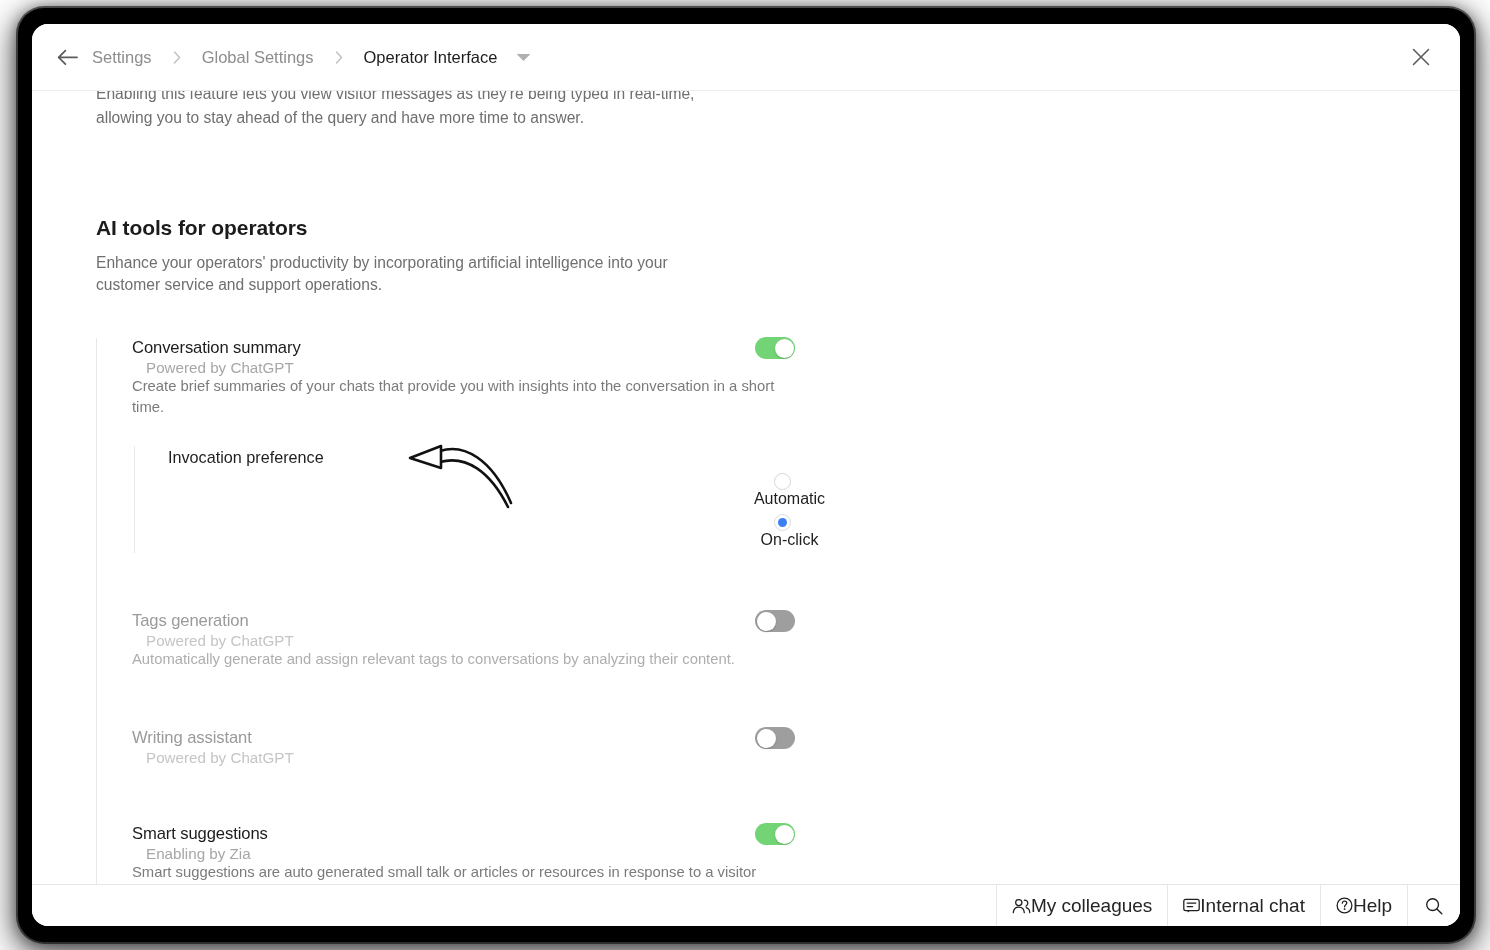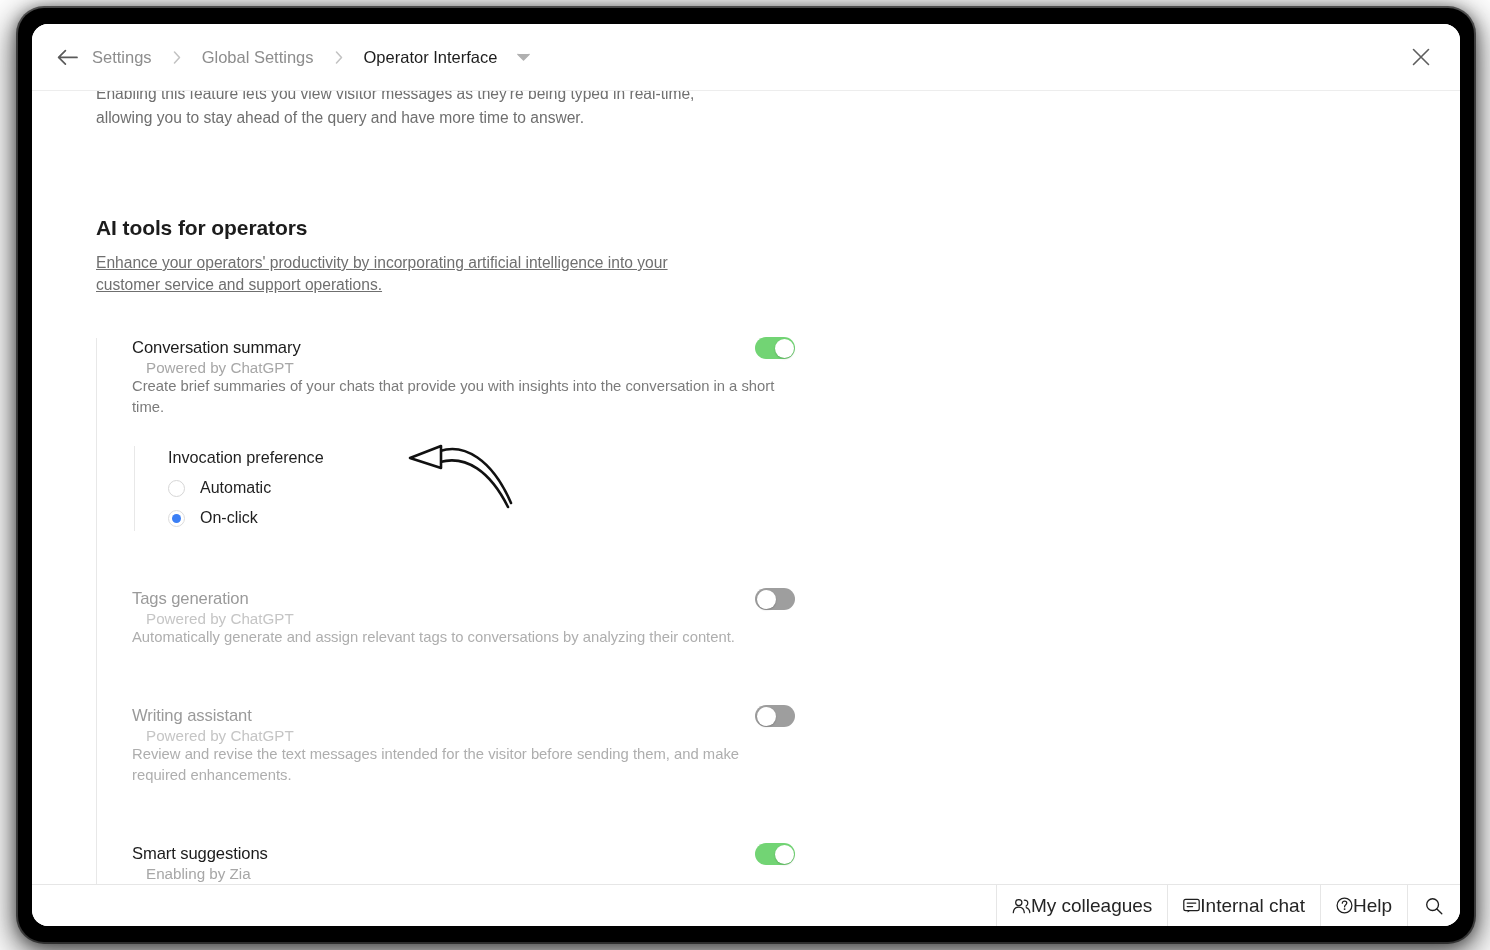--- a/index.html
+++ b/index.html
@@ -136,21 +136,20 @@
     color: #1c1c1c;
     letter-spacing: -0.1px;
   }
 
   .section-desc {
     margin-top: 12px;
     width: 620px;
     font-size: 15.6px;
     line-height: 22px;
     color: #6f6f6f;
-    text-decoration: underline;
   }
 
   
   .feature-rail {
     margin-top: 42px;
     border-left: 1px solid #e8e8e8;
     padding-left: 35px;
     padding-bottom: 60px;
   }
 
@@ -226,21 +225,22 @@
     padding-bottom: 4px;
   }
   .sub-title {
     font-size: 16.2px;
     color: #1f1f1f;
   }
   .radio-row {
     display: flex;
     align-items: center;
     cursor: pointer;
-    margin-top: 12px;
+    margin-top: 6px;
+    flex-direction: column;
   }
   .radio-row:first-of-type { margin-top: 25px; }
   .radio {
     width: 17px;
     height: 17px;
     border-radius: 50%;
     border: 1.5px solid #d6d6d6;
     background: #fff;
     flex: 0 0 auto;
     position: relative;
@@ -396,21 +396,20 @@
           <div class="toggle">
             <span class="knob"></span>
           </div>
         </div>
 
         <div class="feature disabled">
           <div class="feature-head">
             <span class="feature-name">Writing assistant</span>
             <span class="feature-powered">Powered by ChatGPT</span>
           </div>
-          <p class="feature-desc">Review and revise the text messages intended for the visitor before sending them, and make required enhancements.</p>
           <div class="toggle">
             <span class="knob"></span>
           </div>
         </div>
 
         <div class="feature">
           <div class="feature-head">
             <span class="feature-name">Smart suggestions</span>
             <span class="feature-powered">Enabling by Zia</span>
           </div>

